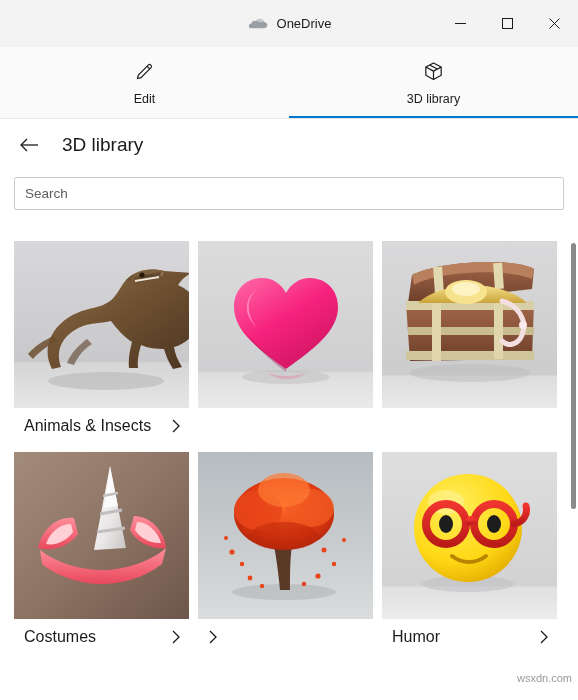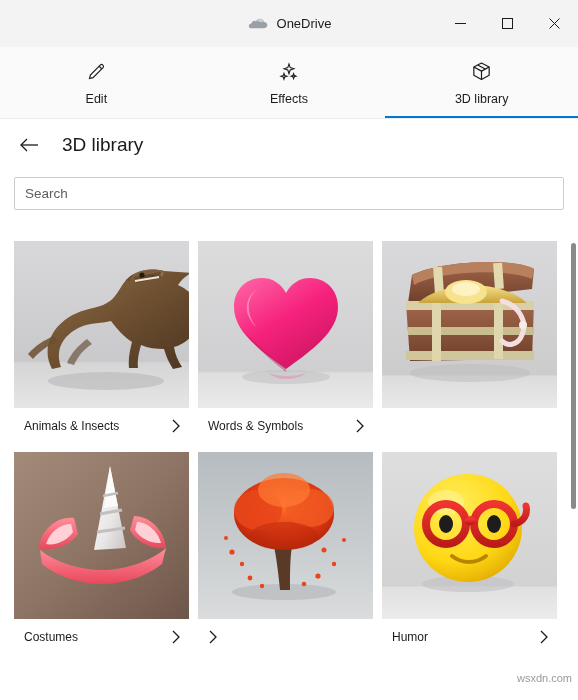--- a/index.html
+++ b/index.html
@@ -156,21 +156,21 @@
   }
   .card-footer {
     height: 36px;
     display: flex;
     align-items: center;
     justify-content: space-between;
     padding: 0 8px 0 10px;
     background: #ffffff;
   }
   .card-label {
-    font-size: 12px;
+    font-size: 16px;
     color: #1b1b1b;
     white-space: nowrap;
     overflow: hidden;
     text-overflow: ellipsis;
   }
   .chev {
     color: #1b1b1b;
     flex: 0 0 auto;
     display: flex;
     align-items: center;
@@ -243,30 +243,20 @@
   <div class="tab">
     <span class="tab-icon">
       <svg width="21" height="21" viewBox="0 0 24 24" fill="none" stroke="#1b1b1b" stroke-width="1.3">
         <path d="M4 20l1-4L16.5 4.5a1.8 1.8 0 0 1 2.5 0l0.5 0.5a1.8 1.8 0 0 1 0 2.5L8 19l-4 1z"></path>
         <path d="M15 6l3 3"></path>
       </svg>
     </span>
     <span class="tab-label">Edit</span>
   </div>
 
-  <div class="tab">
-    <span class="tab-icon">
-      <svg width="22" height="22" viewBox="0 0 24 24" fill="none" stroke="#1b1b1b" stroke-width="1.2">
-        <path d="M12 3.2 L13.3 7.2 L17.3 8.5 L13.3 9.8 L12 13.8 L10.7 9.8 L6.7 8.5 L10.7 7.2 Z"></path>
-        <path d="M6.5 13.5 L7.3 15.9 L9.7 16.7 L7.3 17.5 L6.5 19.9 L5.7 17.5 L3.3 16.7 L5.7 15.9 Z"></path>
-        <path d="M17 13.8 L17.7 15.8 L19.7 16.5 L17.7 17.2 L17 19.2 L16.3 17.2 L14.3 16.5 L16.3 15.8 Z"></path>
-      </svg>
-    </span>
-    <span class="tab-label">Effects</span>
-  </div>
 
   <div class="tab active">
     <span class="tab-icon">
       <svg width="23" height="23" viewBox="0 0 24 24" fill="none" stroke="#1b1b1b" stroke-width="1.25" stroke-linejoin="round">
         <path d="M12 3.2 L20 7.3 L20 16 L12 20.3 L4 16 L4 7.3 Z"></path>
         <path d="M4 7.3 L12 11.6 L20 7.3"></path>
         <path d="M12 11.6 L12 20.3"></path>
         <path d="M8 5.2 L16 9.4"></path>
       </svg>
     </span>
@@ -346,28 +336,20 @@
               <stop offset="1" stop-color="#c9135e"></stop>
             </linearGradient>
           </defs>
           <rect width="175" height="167" fill="url(#bg2)"></rect>
           <ellipse cx="88" cy="136" rx="44" ry="7" fill="#bdbdbf" opacity="0.5"></ellipse>
           <path d="M88 128 C60 108 36 90 36 66 C36 48 49 37 64 37 C75 37 83 43 88 52 C93 43 101 37 112 37 C127 37 140 48 140 66 C140 90 116 108 88 128 Z" fill="url(#hg)"></path>
           <path d="M60 48 C52 52 48 60 49 70 C50 76 54 82 58 86 C52 78 50 70 51 62 C52 56 55 51 60 48 Z" fill="#ff9ac4" opacity="0.75"></path>
           <path d="M88 128 C70 114 54 101 45 88 C55 104 70 117 88 131 Z" fill="#9e0c47" opacity="0.35"></path>
           <path d="M70 132 C80 140 98 140 108 132 C98 136 80 136 70 132 Z" fill="#e76ca0" opacity="0.35"></path>
         </svg>
-      </div>
-      <div class="card-footer">
-        <span class="card-label">Words &amp; Symbols</span>
-        <span class="chev">
-          <svg width="10" height="16" viewBox="0 0 10 16" fill="none" stroke="#1b1b1b" stroke-width="1.3">
-              <path d="M2 2 L8 8 L2 14"></path>
-            </svg>
-        </span>
       </div>
     </div>
 
     <div class="card">
       <div class="thumb">
         <svg viewBox="0 0 175 167" xmlns="http://www.w3.org/2000/svg">
           <defs>
             <linearGradient id="bg3" x1="0" y1="0" x2="0" y2="1">
               <stop offset="0" stop-color="#d9d9db"></stop>
                 <stop offset="0.8" stop-color="#cccccd"></stop>

